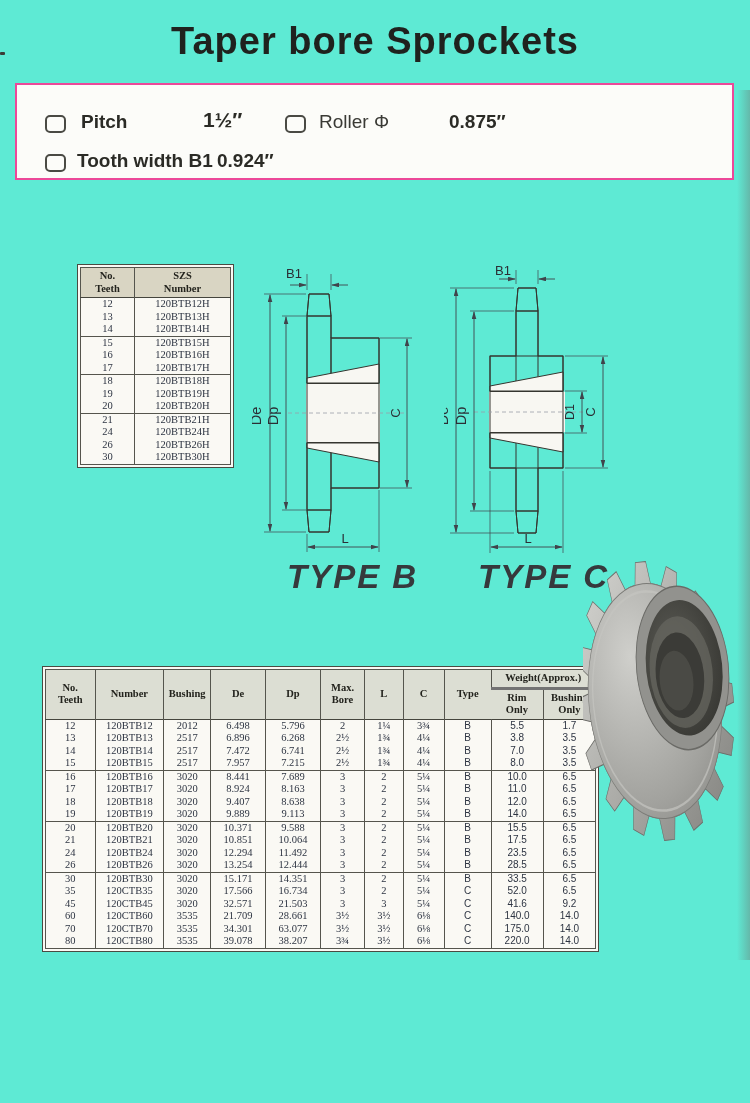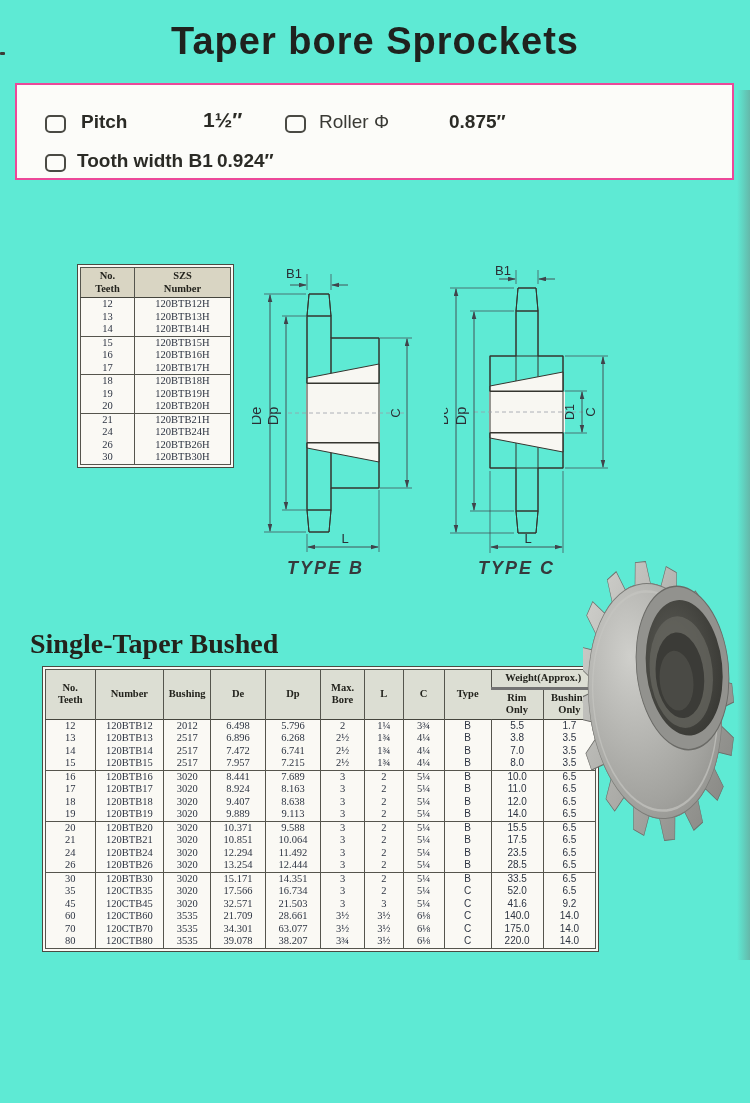--- a/index.html
+++ b/index.html
@@ -40,21 +40,21 @@
   td:first-child{border-left:none;}
   tr.grp-end td{border-bottom:1px solid #55554d;}
   .big-tbl th{background:#dcded3;}
   .big-tbl td:nth-child(9),.big-tbl td:nth-child(10),.big-tbl td:nth-child(11){
         font-family:"Liberation Sans",sans-serif;font-size:10px;}
   .wt-th{border-bottom:3px solid #737373;}
   
   .draw{position:absolute;}
   .draw-b{left:252px;top:266px;}
   .draw-c{left:444px;top:266px;}
-  .caption{position:absolute;font-size:18px;font-style:italic;font-weight:bold;
+  .caption{position:absolute;font-size:33px;font-style:italic;font-weight:bold;
         letter-spacing:2px;color:#36393c;}
   .cap-b{left:287px;top:558px;}
   .cap-c{left:478px;top:558px;}
   .shape{fill:none;stroke:#35352f;stroke-width:1;}
   .dim{stroke:#40444b;stroke-width:0.9;fill:none;}
   .ext{stroke:#40444b;stroke-width:0.7;fill:none;}
   .cl{stroke:#9aa0a8;stroke-width:0.8;stroke-dasharray:4 3;fill:none;}
   .dlab{font-family:"Liberation Sans",sans-serif;font-size:13px;fill:#2b2f35;}
   .dlab-big{font-size:14.5px;}
   .dlab-sm{font-size:12.5px;}
@@ -258,21 +258,20 @@
     <line class="ext" x1="121" y1="202" x2="164" y2="202"></line>
     <line class="dim" x1="159" y1="91" x2="159" y2="201" marker-start="url(#abC)" marker-end="url(#abC)"></line>
     <text class="dlab" text-anchor="middle" transform="rotate(-90 151,146)" x="151" y="146">C</text>
     <line class="ext" x1="46" y1="205" x2="46" y2="287"></line>
     <line class="ext" x1="119" y1="205" x2="119" y2="287"></line>
     <line class="dim" x1="47" y1="281" x2="118" y2="281" marker-start="url(#abC)" marker-end="url(#abC)"></line>
     <text class="dlab" text-anchor="middle" x="84" y="277">L</text>
   </svg>
   <div class="caption cap-c">TYPE C</div>
 
-  <div class="h2">Single-Taper Bushed</div>
 
   <div class="tbl-wrap big-wrap">
     <table class="inner big-tbl">
       <colgroup>
         <col style="width:9%">
           <col style="width:12.5%">
           <col style="width:8.5%">
         <col style="width:10%">
           <col style="width:10%">
           <col style="width:8%">

